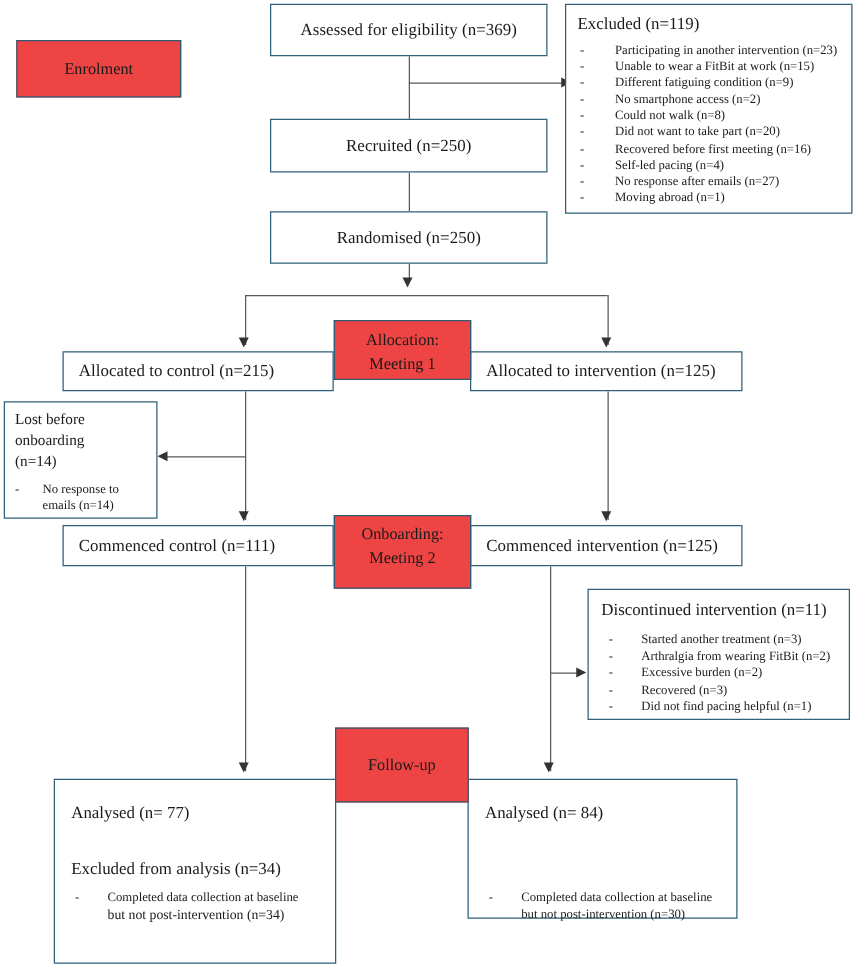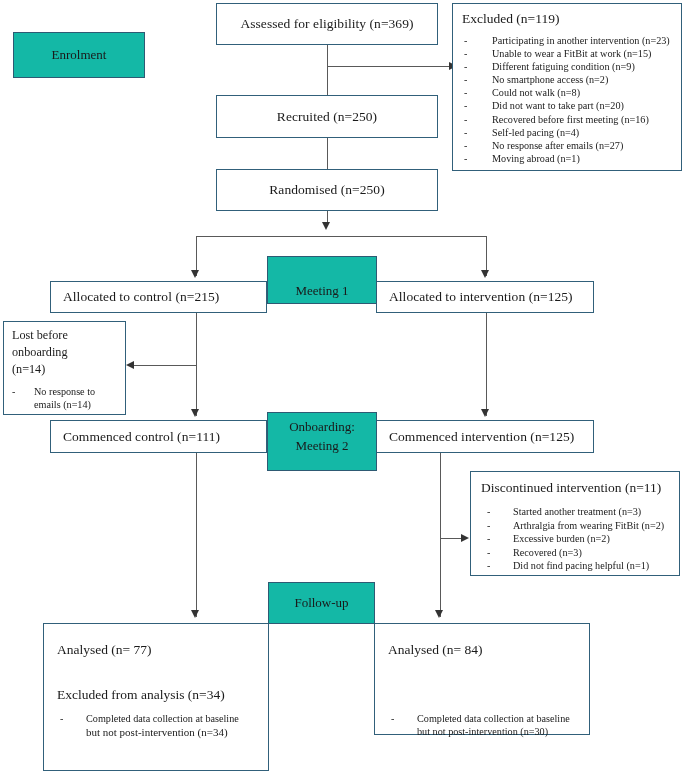--- a/index.html
+++ b/index.html
@@ -19,21 +19,21 @@
     width: 685px; height: 771px;
   }
   .box {
     position: absolute;
     box-sizing: border-box;
     border: 1.3px solid #31607a;
     background: #ffffff;
     z-index: 3;
   }
   .box.blue {
-    background: #14b8a6;
+    background: #ef4444;
     border: 1.6px solid #2e5a73;
     z-index: 5;
   }
   .box .txt {
     position: absolute;
     display: block;
   }
   .ctr {
     width: 100%;
     text-align: center;
@@ -177,20 +177,21 @@
 
   <div class="box" style="left:50px; top:281px; width:217px; height:32px;">
     <span class="txt vcenter title-txt" style="left:12px;">Allocated to control (n=215)</span>
   </div>
 
   <div class="box" style="left:376px; top:281px; width:218px; height:32px;">
     <span class="txt vcenter title-txt" style="left:12px;">Allocated to intervention (n=125)</span>
   </div>
 
   <div class="box blue" style="left:267px; top:256px; width:110px; height:48px;">
+    <span class="txt ctr stage-txt" style="top:5px;">Allocation:</span>
     <span class="txt ctr stage-txt" style="top:24px;">Meeting 1</span>
   </div>
 
   <div class="box" style="left:3px; top:321px; width:123px; height:94px;padding-left:29px;">
     <span class="txt" style="left:8px; top:6px; font-size:12.2px;">Lost before</span>
     <span class="txt" style="left:8px; top:23px; font-size:12.2px;">onboarding</span>
     <span class="txt" style="left:8px; top:40px; font-size:12.2px;">(n=14)</span>
     <ul class="bullets wrapped" style="left:8px; top:63px; width:108px;">
       <li style="padding-left:22px;"><span class="dash">-</span><span>No response to emails (n=14)</span></li>
     </ul>
@@ -213,21 +214,21 @@
     <span class="txt head-txt" style="left:10px; top:8px;">Discontinued intervention (n=11)</span>
     <ul class="bullets" style="left:16px; top:33px; line-height:13.6px;">
       <li style="padding-left:26px;"><span class="dash">-</span><span>Started another treatment (n=3)</span></li>
       <li style="padding-left:26px;"><span class="dash">-</span><span>Arthralgia from wearing FitBit (n=2)</span></li>
       <li style="padding-left:26px;"><span class="dash">-</span><span>Excessive burden (n=2)</span></li>
       <li style="padding-left:26px;"><span class="dash">-</span><span>Recovered (n=3)</span></li>
       <li style="padding-left:26px;"><span class="dash">-</span><span>Did not find pacing helpful (n=1)</span></li>
     </ul>
   </div>
 
-  <div class="box blue" style="left:268px; top:582px; width:107px; height:42px;">
+  <div class="box blue" style="left:268px; top:582px; width:107px; height:60px;">
     <span class="txt ctr vcenter stage-txt">Follow-up</span>
   </div>
 
   <div class="box" style="left:43px; top:623px; width:226px; height:148px;">
     <span class="txt head-txt" style="left:13px; top:18px;">Analysed (n= 77)</span>
     <span class="txt head-txt" style="left:13px; top:63px;">Excluded from analysis (n=34)</span>
     <span class="txt" style="left:16px; top:89px; font-size:10.2px;">-</span>
     <span class="txt" style="left:42px; top:89px; font-size:10.2px;">Completed data collection at baseline</span>
     <span class="txt" style="left:42px; top:102px; font-size:11px;">but not post-intervention (n=34)</span>
   </div>

